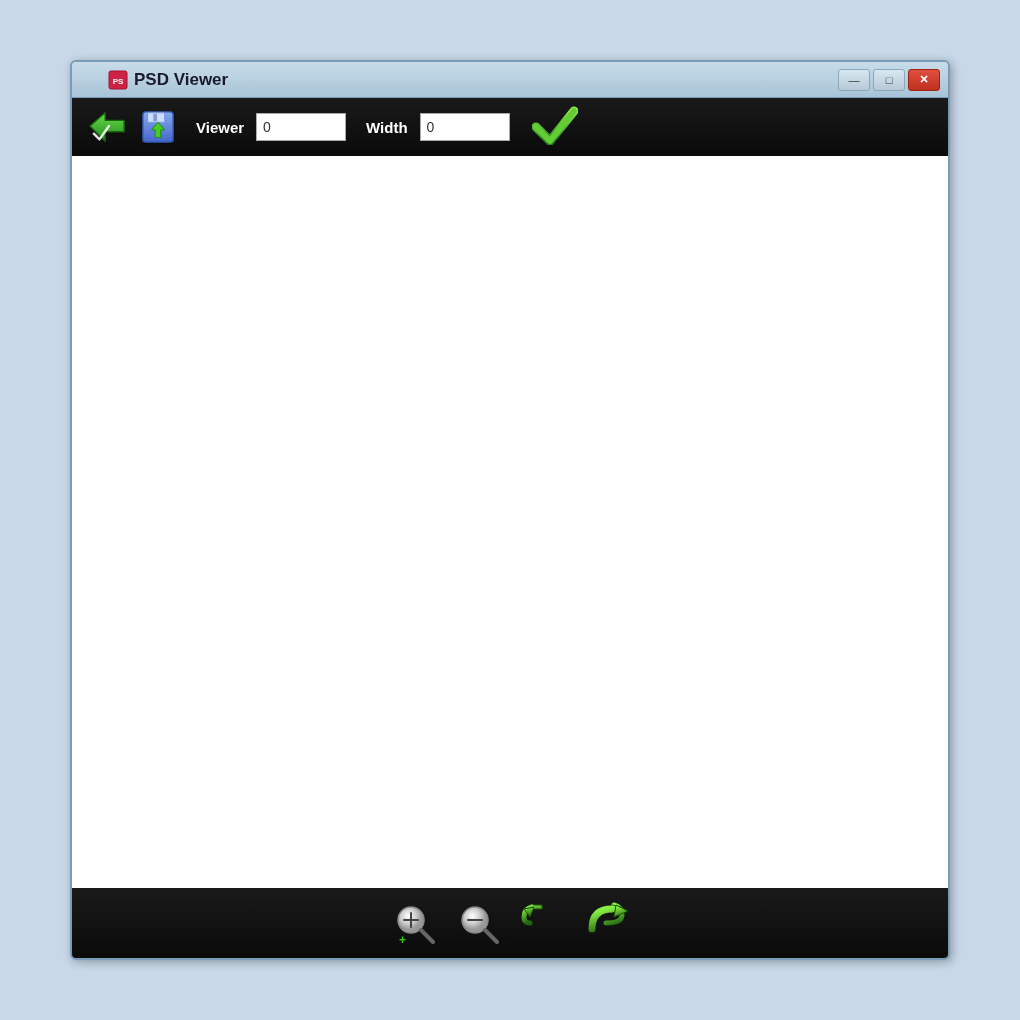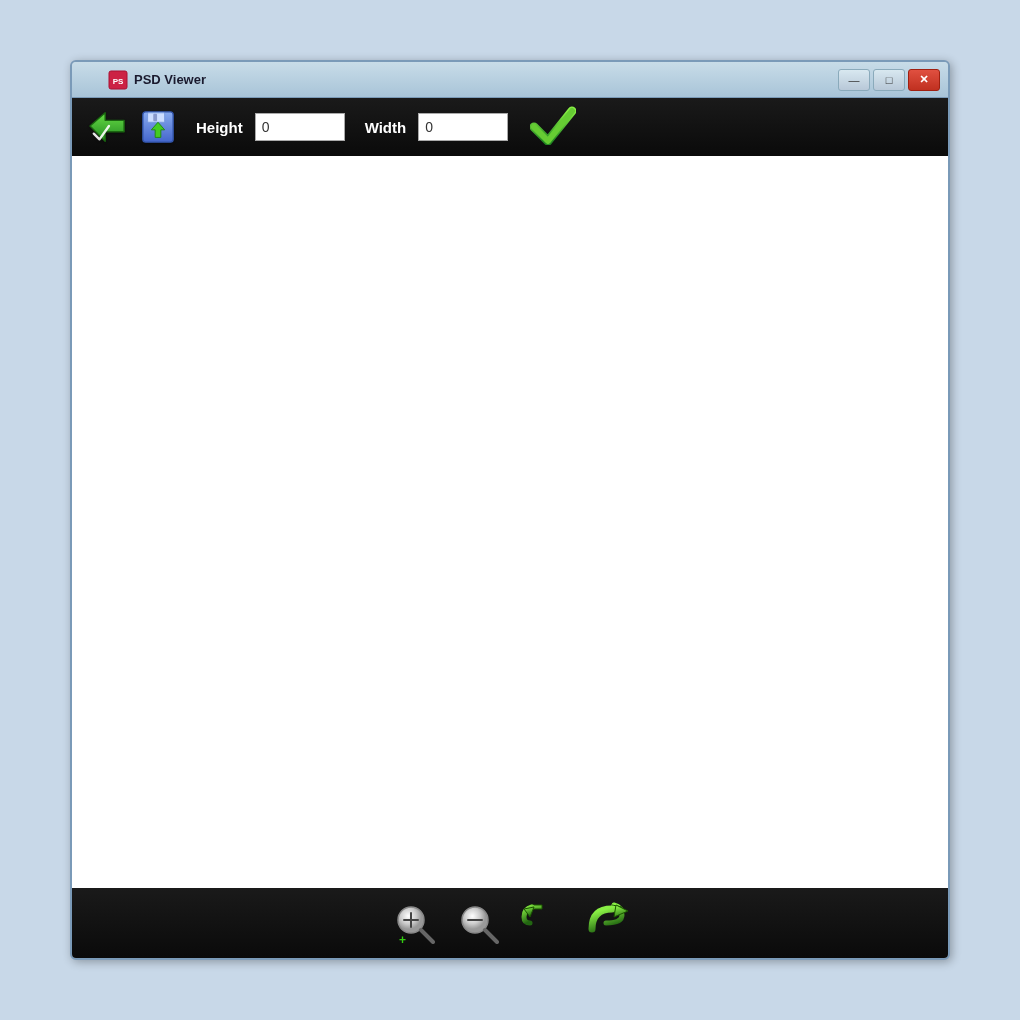--- a/index.html
+++ b/index.html
@@ -48,21 +48,21 @@
     .app-icon {
       width: 20px;
       height: 20px;
       display: flex;
       align-items: center;
       justify-content: center;
       font-size: 14px;
     }
 
     .title-text {
-      font-size: 13px;
+      font-size: 17px;
       font-weight: 600;
       color: #1a1a2e;
     }
 
     .title-bar-buttons {
       display: flex;
       gap: 3px;
     }
 
     .title-btn {
@@ -244,21 +244,21 @@
         <rect x="3" y="3" width="32" height="32" rx="3" fill="url(#saveGrad)" stroke="#3355aa" stroke-width="1.5"></rect>
 
         <rect x="8" y="4" width="18" height="10" rx="1" fill="#ccddff" stroke="#7799dd" stroke-width="1"></rect>
 
         <polygon points="19,14 26,22 22,22 22,30 16,30 16,22 12,22" fill="#44cc22" stroke="#228811" stroke-width="1" stroke-linejoin="round"></polygon>
 
         <rect x="14" y="5" width="4" height="8" rx="1" fill="#8899cc"></rect>
       </svg>
     </div>
 
-    <span class="toolbar-label">Height</span>
+    <span class="toolbar-label">Viewer</span>
     <input type="text" class="toolbar-input" value="0" style="">
 
     <span class="toolbar-label">Width</span>
     <input type="text" class="toolbar-input" value="0" style="">
 
     <div class="confirm-icon">
       <svg width="46" height="40" viewBox="0 0 46 40">
         <defs>
           <linearGradient id="checkGrad" x1="0" y1="0" x2="0" y2="1">
             <stop offset="0%" stop-color="#88ee44"></stop>

